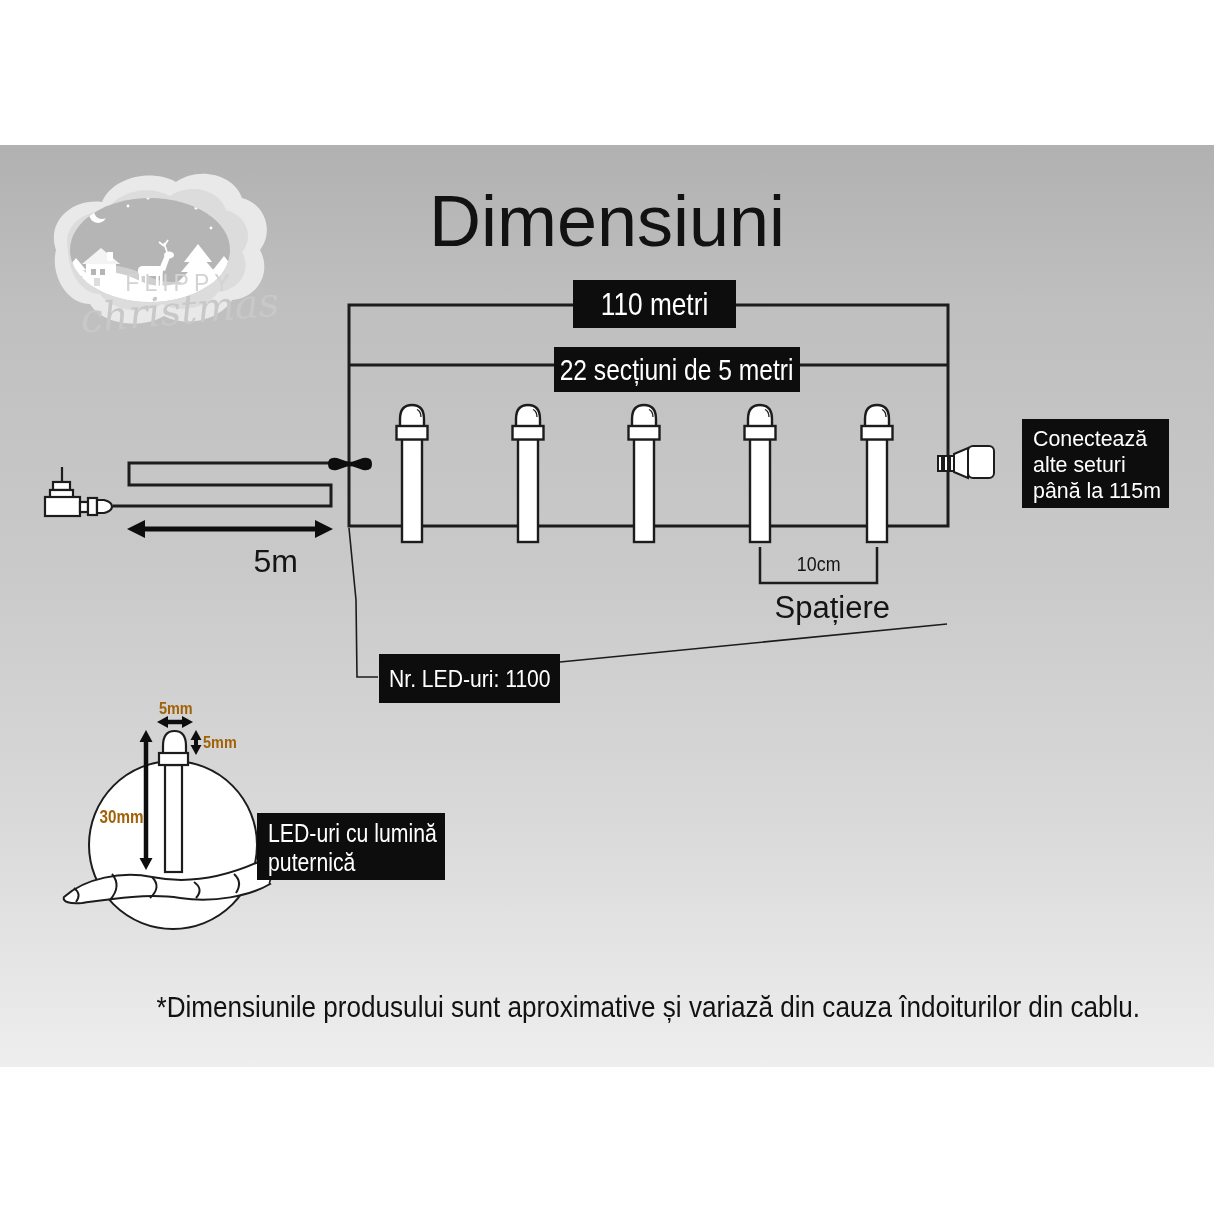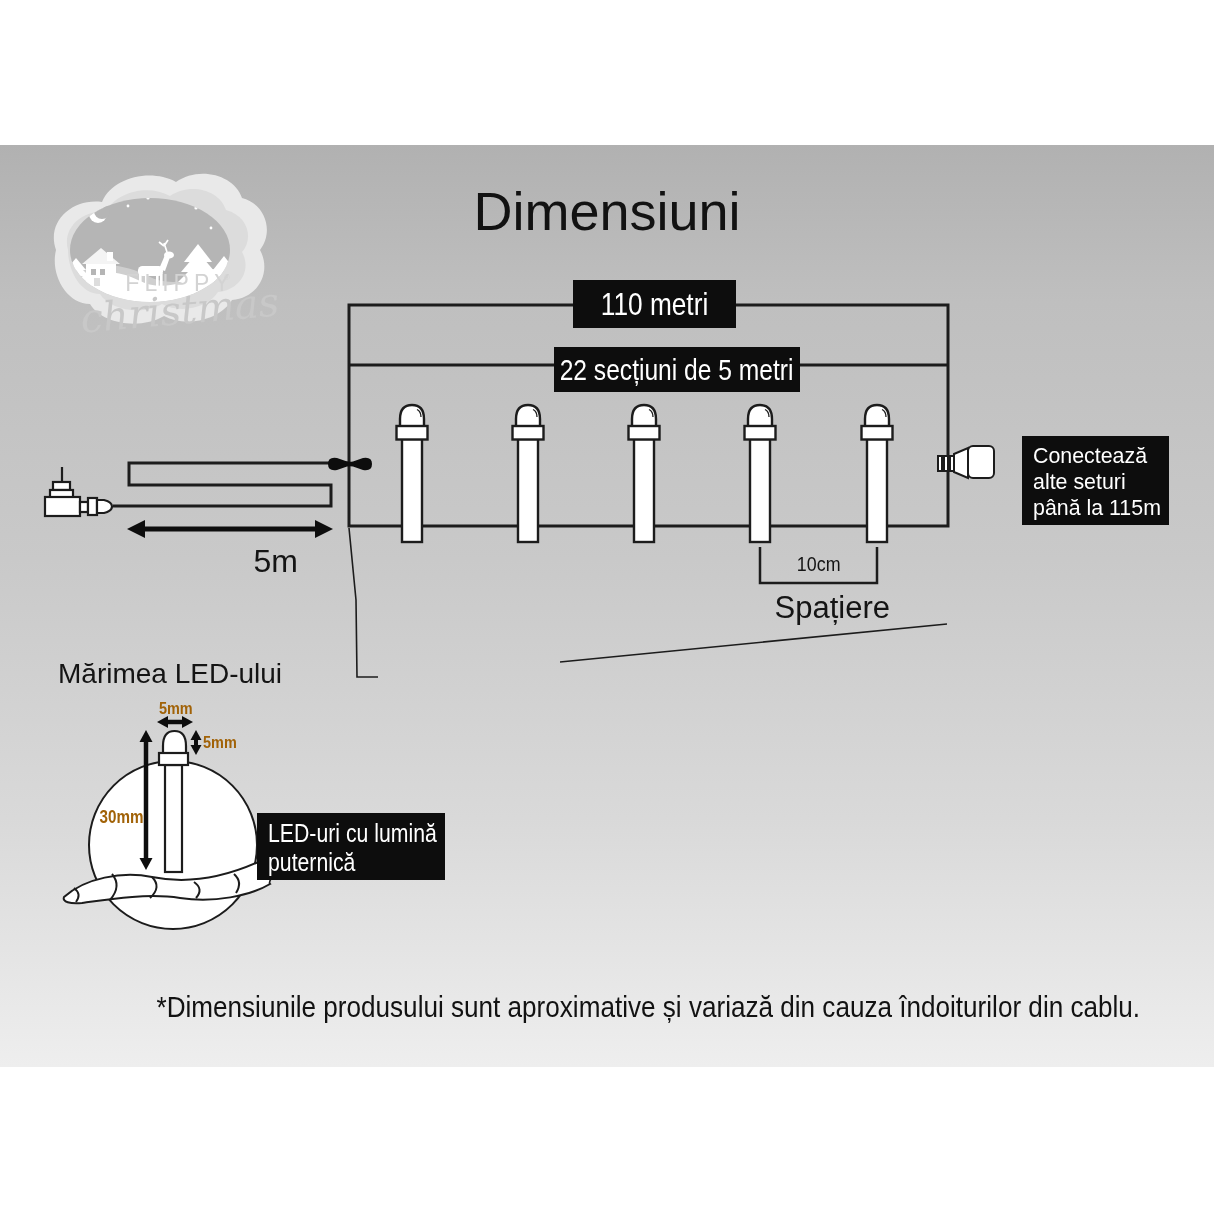--- a/index.html
+++ b/index.html
@@ -2,28 +2,28 @@
 <html><head>
 <meta charset="utf-8">
 <style>
   html,body{margin:0;padding:0;}
   .page{position:relative;width:1214px;height:1214px;background:#ffffff;overflow:hidden;
         font-family:"Liberation Sans","DejaVu Sans",sans-serif;color:#141414;}
   .panel{position:absolute;left:0;top:145px;width:1214px;height:922px;
          background:linear-gradient(180deg,#b1b1b1 0%,#bfbfbf 17%,#c9c9c9 45%,#d9d9d9 73%,#eeeeee 100%);}
   .art{position:absolute;left:0;top:0;width:1214px;height:1214px;}
   .abs{position:absolute;}
-  .title{left:0;right:0;top:180px;text-align:center;font-size:54px;letter-spacing:0px;color:#121212;}
+  .title{left:0;right:0;top:180px;text-align:center;font-size:72px;letter-spacing:0px;color:#121212;}
   .blackbox{background:#0d0d0d;color:#ffffff;display:flex;align-items:center;justify-content:center;}
   .blackbox .sq{display:inline-block;transform:scaleX(.82);transform-origin:center;white-space:nowrap;}
   .bb110{left:573px;top:280px;width:163px;height:48px;font-size:32px;}
   .bb22{left:527px;top:347px;width:246px;height:45px;font-size:30px;margin-left:27px;}
   .bbnr{left:379px;top:654px;width:181px;height:49px;font-size:24px;}
   .bbnr .sq{transform:scaleX(.88);}
-  .bbconnect{left:1022px;top:436px;width:147px;height:89px;display:block;padding:7px 16px 0 11px;box-sizing:border-box;}
+  .bbconnect{left:1022px;top:419px;width:147px;height:89px;display:block;padding:7px 16px 0 11px;box-sizing:border-box;}
   .bbconnect .ln{font-size:22.5px;line-height:26px;transform:scaleX(.95);transform-origin:left center;white-space:nowrap;}
   .bbcallout{left:257px;top:813px;width:188px;height:67px;display:block;padding:6px 0 8px 11px;box-sizing:border-box;}
   .bbcallout .ln{font-size:25px;line-height:29px;transform:scaleX(.85);transform-origin:left center;white-space:nowrap;}
   .lbl5m{left:158px;top:543px;width:140px;text-align:right;font-size:32px;}
   .lbl10cm{left:769px;top:552px;width:100px;text-align:center;}
   .lbl10cm .sq{display:inline-block;font-size:21px;transform:scaleX(.85);}
   .lblspat{left:748px;top:590px;width:142px;text-align:right;font-size:31px;}
   .lblmar{left:58px;top:658px;font-size:28px;}
   .mm{color:#a16207;white-space:nowrap;font-weight:bold;}
   .mm .sq{display:inline-block;font-size:17px;transform:scaleX(.85);transform-origin:left center;}
@@ -229,22 +229,24 @@
   </div>
 
   <div class="abs lbl5m">5m</div>
 
   <div class="abs lbl10cm">
     <span class="sq">10cm</span>
   </div>
 
   <div class="abs lblspat">Spațiere</div>
 
-
-  <div class="abs lblmar">Mărimea LED-ului</div>
+  <div class="abs blackbox bbnr">
+    <span class="sq">Nr. LED-uri: 1100</span>
+  </div>
+
 
   <div class="abs mm mm5top">
     <span class="sq">5mm</span>
   </div>
 
   <div class="abs mm mm5right">
     <span class="sq">5mm</span>
   </div>
 
   <div class="abs mm mm30">

